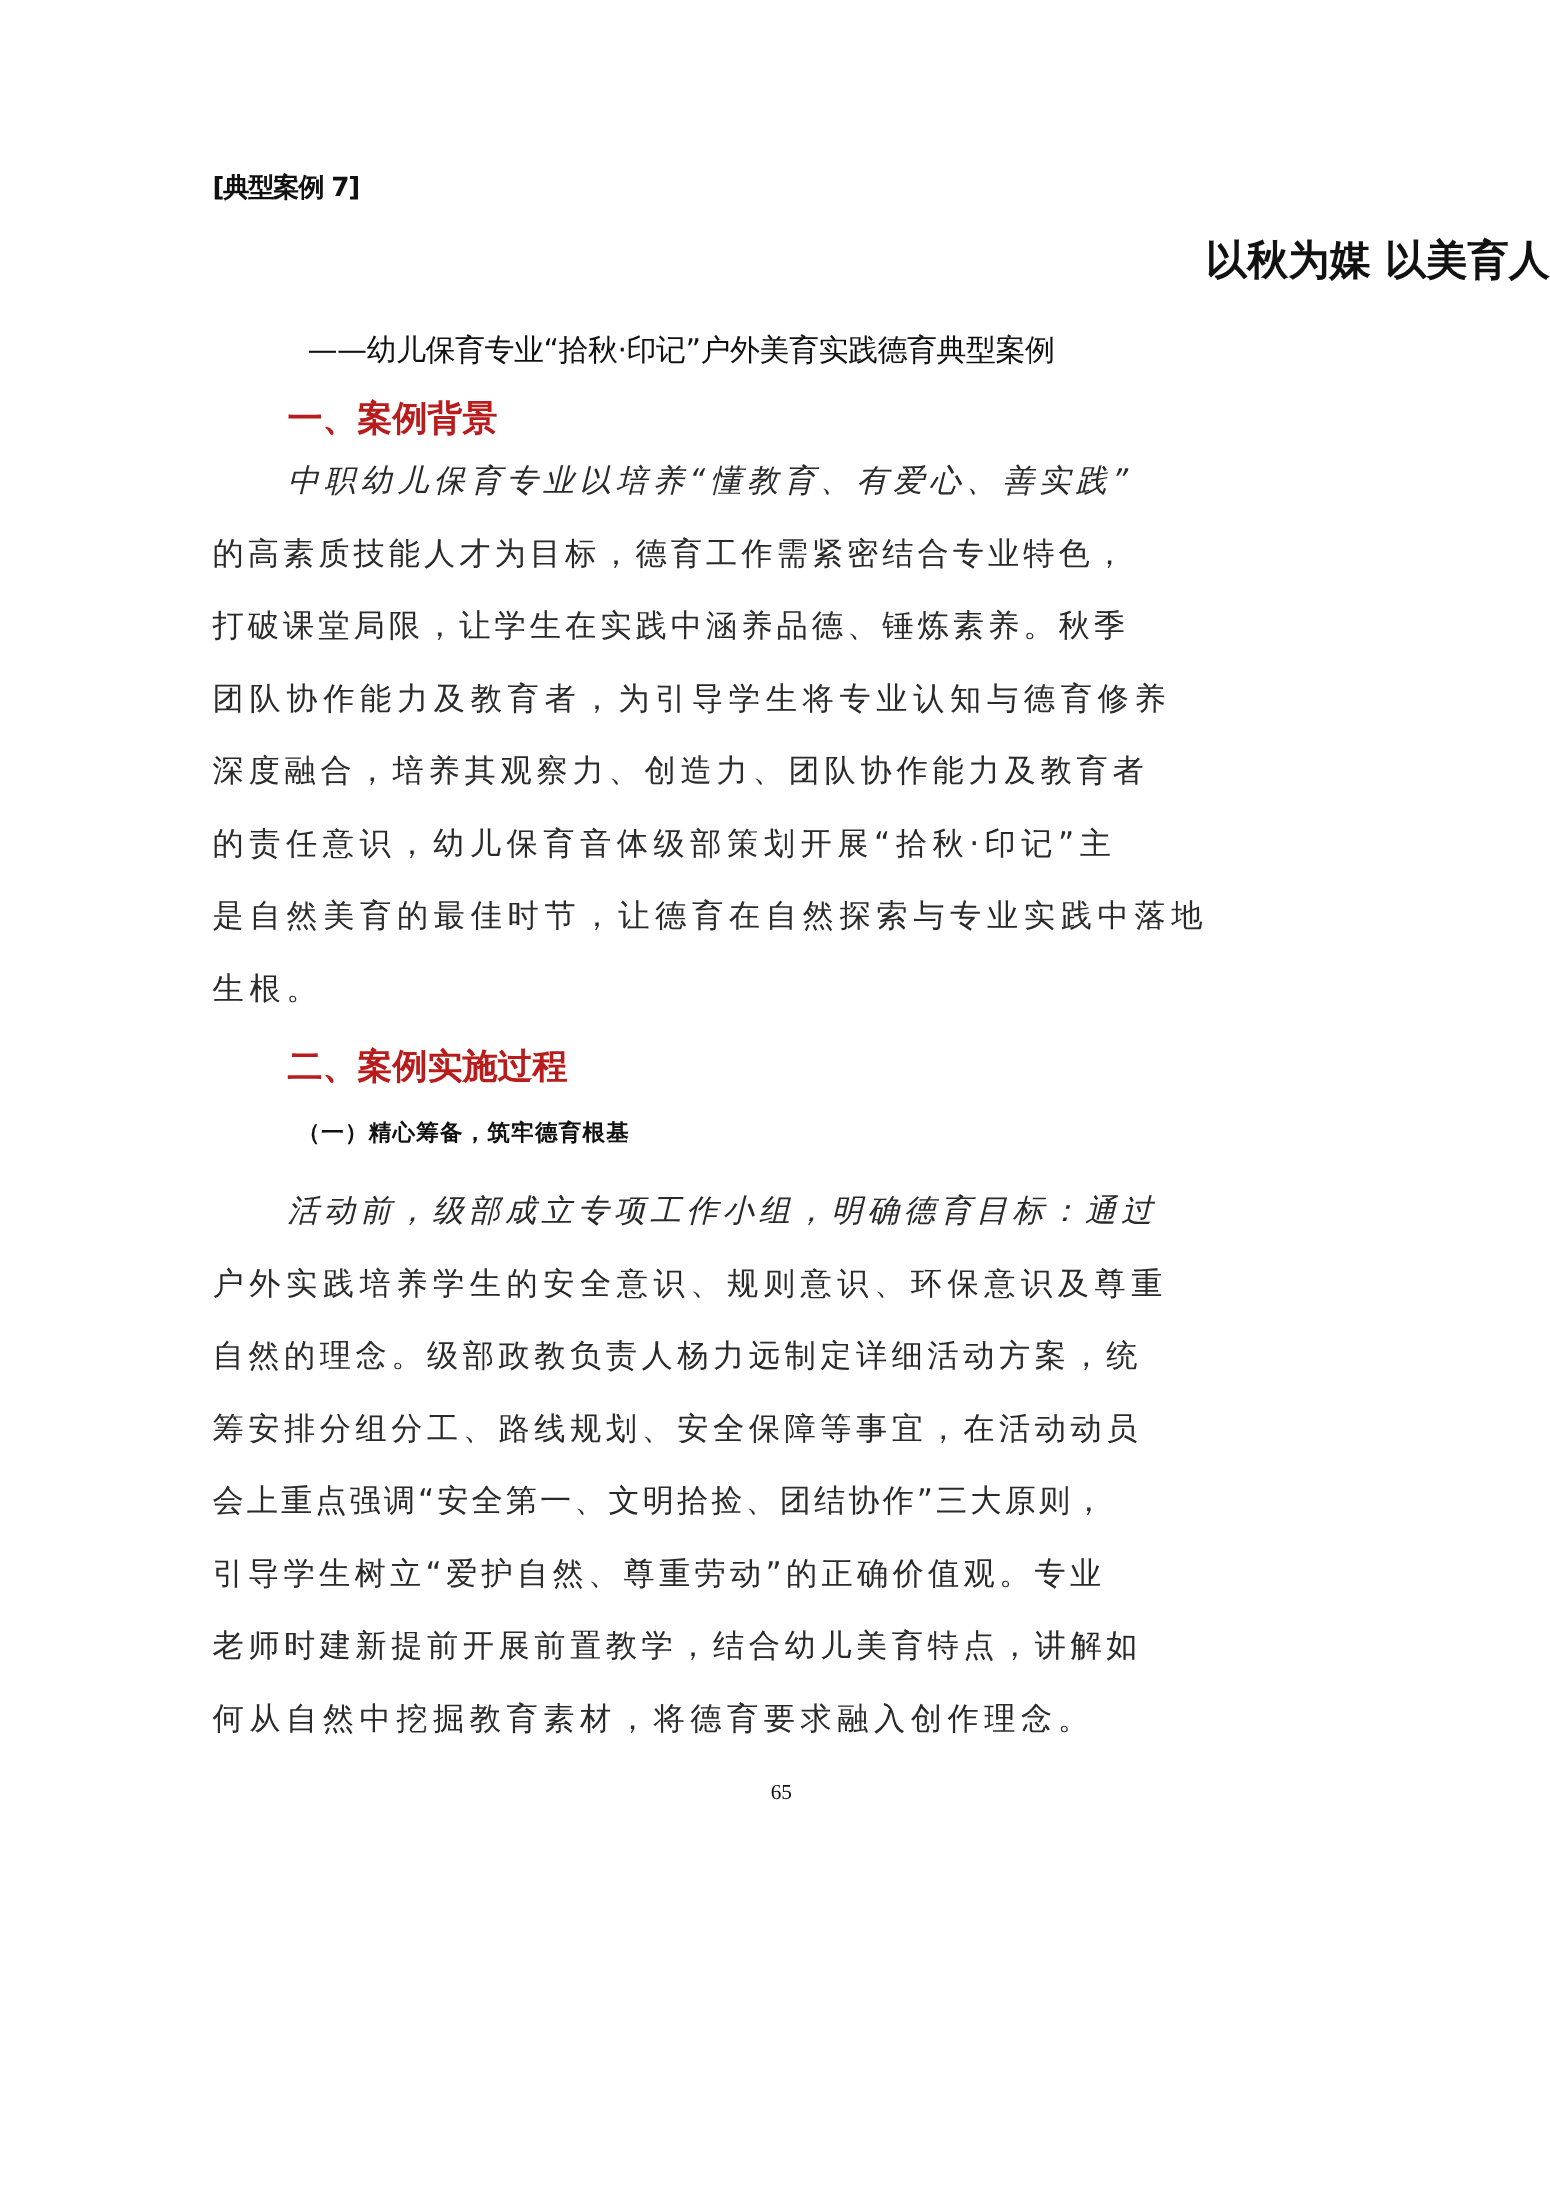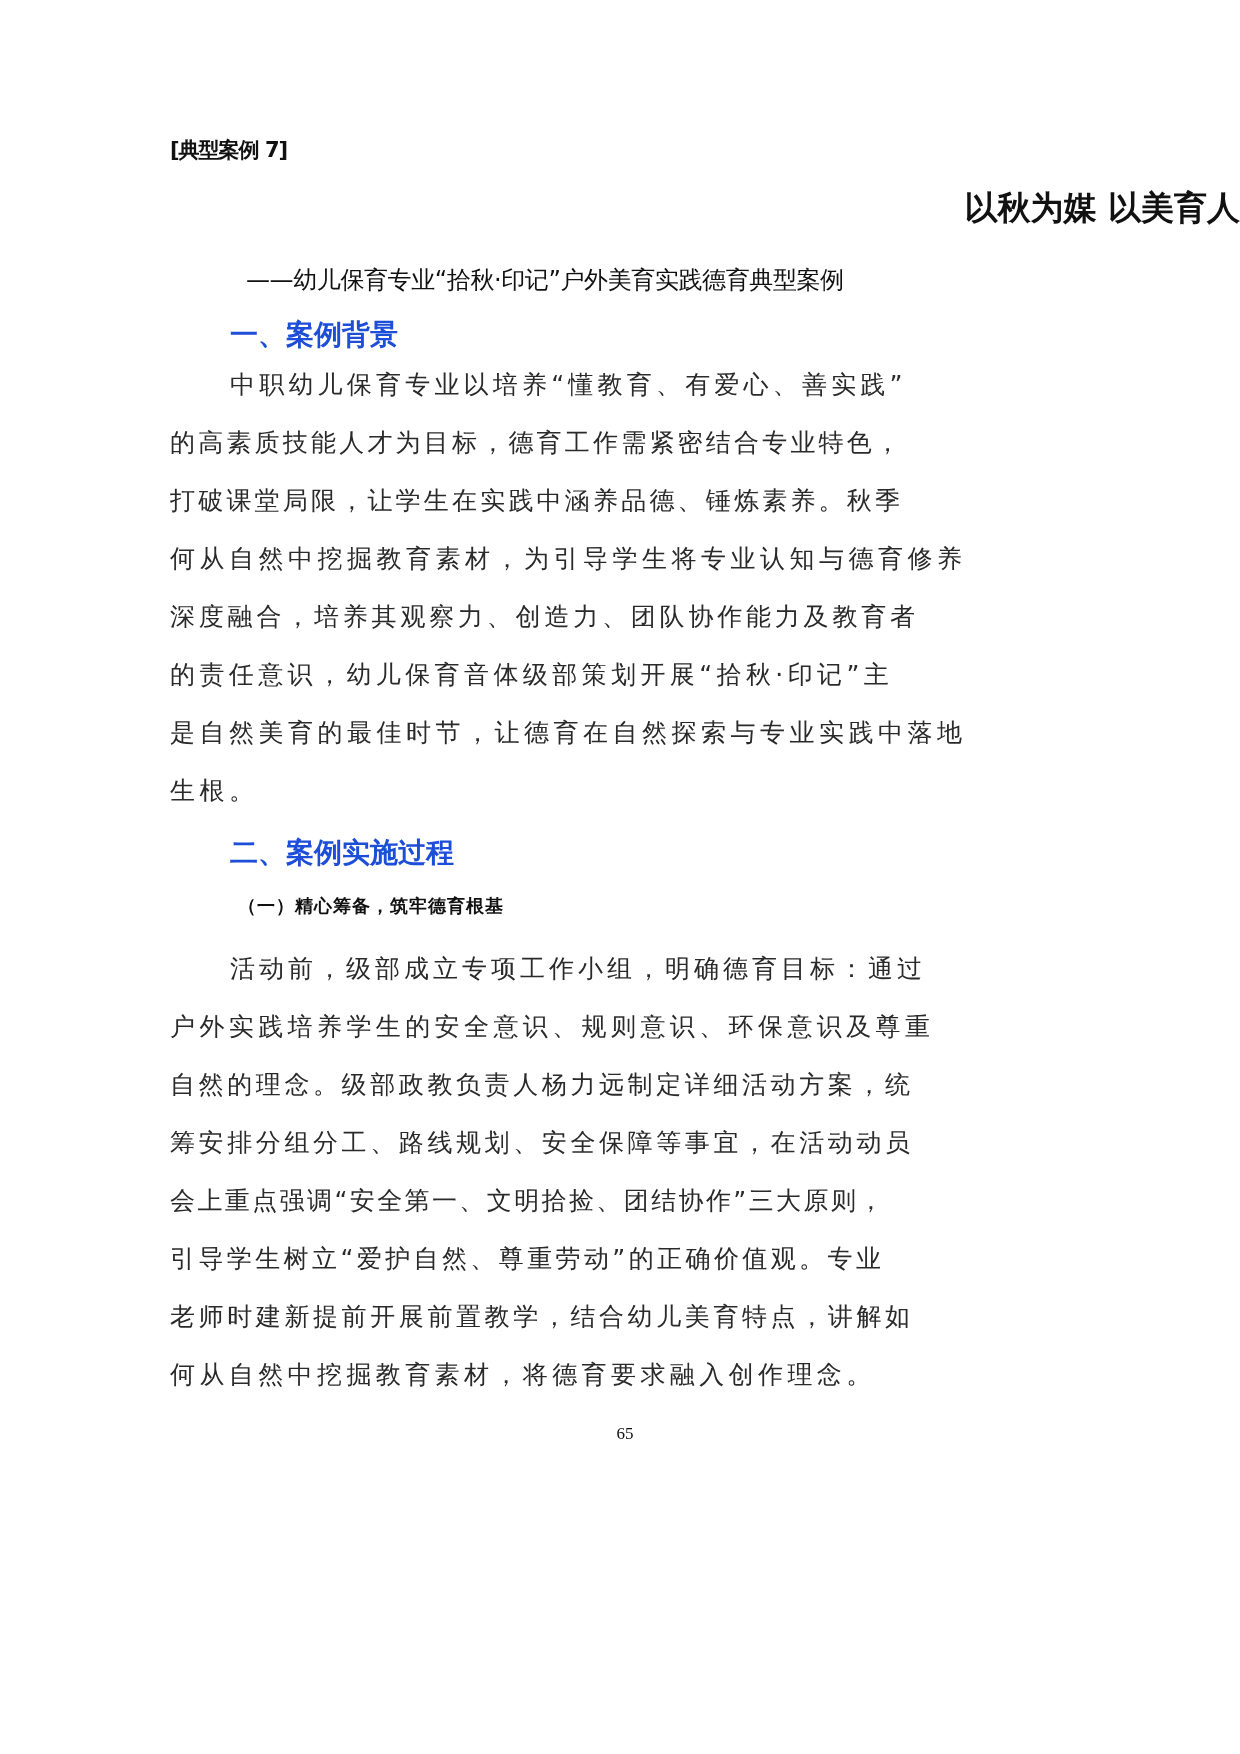--- a/index.html
+++ b/index.html
@@ -55,21 +55,21 @@
       color: #111;
       white-space: nowrap;
       letter-spacing: -0.4px;
     }
     .h1 {
       position: absolute;
       left: 230px;
       font-family: "DejaVu Sans", "Liberation Sans", sans-serif;
       font-weight: bold;
       font-size: 28px;
-      color: #1d4ed8;
+      color: #b91c1c;
       white-space: nowrap;
     }
     .h2 {
       position: absolute;
       left: 238px;
       font-family: "DejaVu Serif", "Liberation Serif", serif;
       font-weight: bold;
       font-size: 18px;
       color: #111;
       white-space: nowrap;
@@ -80,21 +80,21 @@
       left: 170px;
       width: 772px;
       font-family: "DejaVu Sans", "Liberation Sans", sans-serif;
       font-size: 25px;
       color: #2a2a2a;
       white-space: nowrap;
       letter-spacing: 4.4px;
       height: 34px;
       line-height: 34px;
     }
-    .line.indent { left: 230px; width: 712px; }
+    .line.indent { left: 230px; width: 712px; font-style: italic; }
     .page-number {
       position: absolute;
       left: 0;
       width: 1240px;
       top: 1424px;
       text-align: center;
       font-family: "Liberation Serif", "DejaVu Serif", serif;
       font-size: 17px;
       color: #111;
       padding-left: 10px;
@@ -110,21 +110,21 @@
 
   <div class="main-title">以秋为媒  以美育人</div>
 
   <div class="sub-title">——幼儿保育专业“拾秋·印记”户外美育实践德育典型案例</div>
 
   <div class="h1" style="top:316px;">一、案例背景</div>
 
   <div class="line indent" style="top:368px; letter-spacing:4.2px;">中职幼儿保育专业以培养“懂教育、有爱心、善实践”</div>
   <div class="line" style="top:426px; letter-spacing:3.2px;">的高素质技能人才为目标，德育工作需紧密结合专业特色，</div>
   <div class="line" style="top:484px; letter-spacing:3.2px;">打破课堂局限，让学生在实践中涵养品德、锤炼素养。秋季</div>
-  <div class="line" style="top:542px; letter-spacing:4.5px;">何从自然中挖掘教育素材，为引导学生将专业认知与德育修养</div>
+  <div class="line" style="top:542px; letter-spacing:4.5px;">团队协作能力及教育者，为引导学生将专业认知与德育修养</div>
   <div class="line" style="top:600px; letter-spacing:3.8px;">深度融合，培养其观察力、创造力、团队协作能力及教育者</div>
   <div class="line" style="top:658px; letter-spacing:4.4px;">的责任意识，幼儿保育音体级部策划开展“拾秋·印记”主</div>
   <div class="line" style="top:716px; letter-spacing:4.5px;">是自然美育的最佳时节，让德育在自然探索与专业实践中落地</div>
   <div class="line" style="top:774px; letter-spacing:4.5px;">生根。</div>
 
   <div class="h1" style="top:834px;">二、案例实施过程</div>
 
   <div class="h2" style="top:894px;">（一）精心筹备，筑牢德育根基</div>
 
   <div class="line indent" style="top:952px; letter-spacing:4.0px;">活动前，级部成立专项工作小组，明确德育目标：通过</div>

